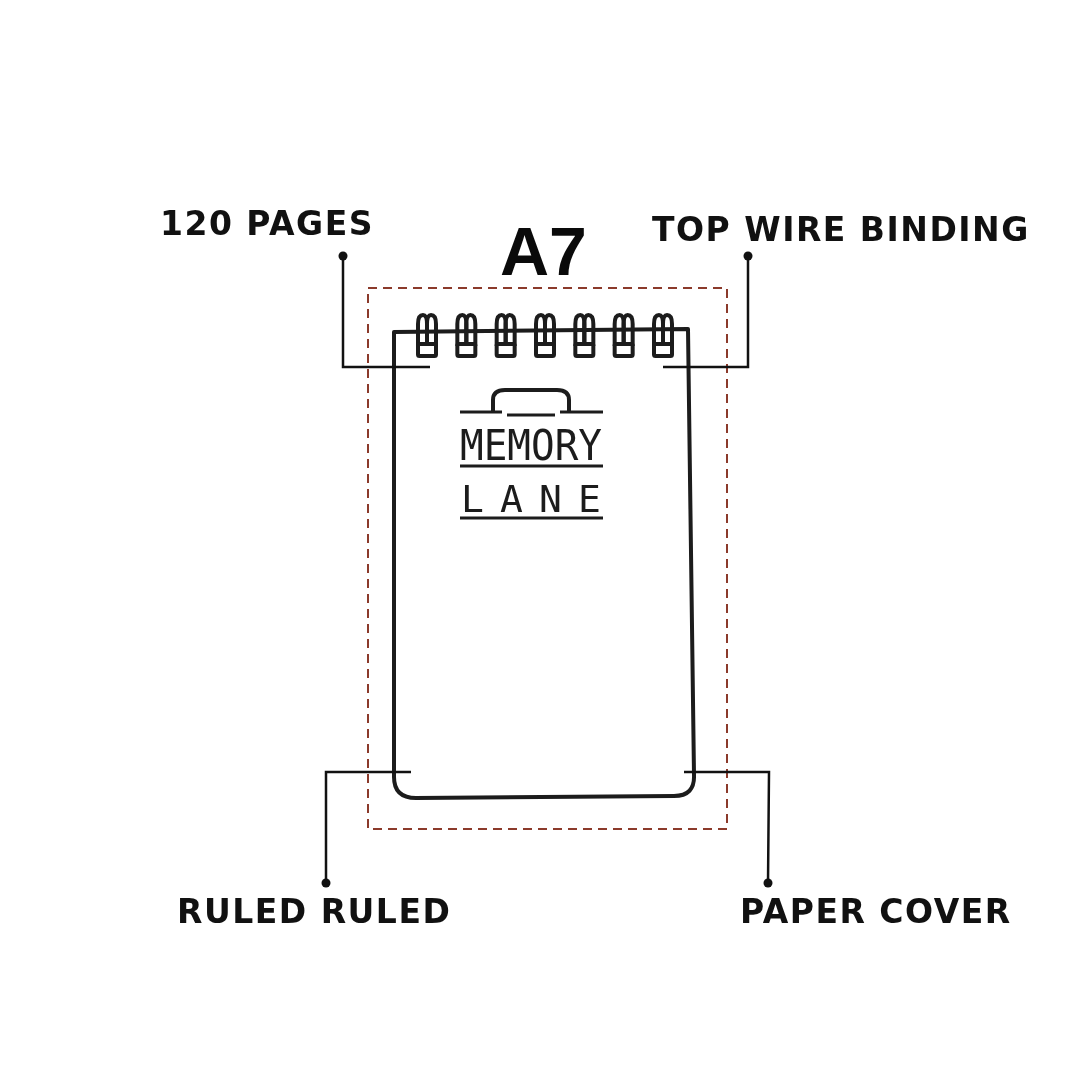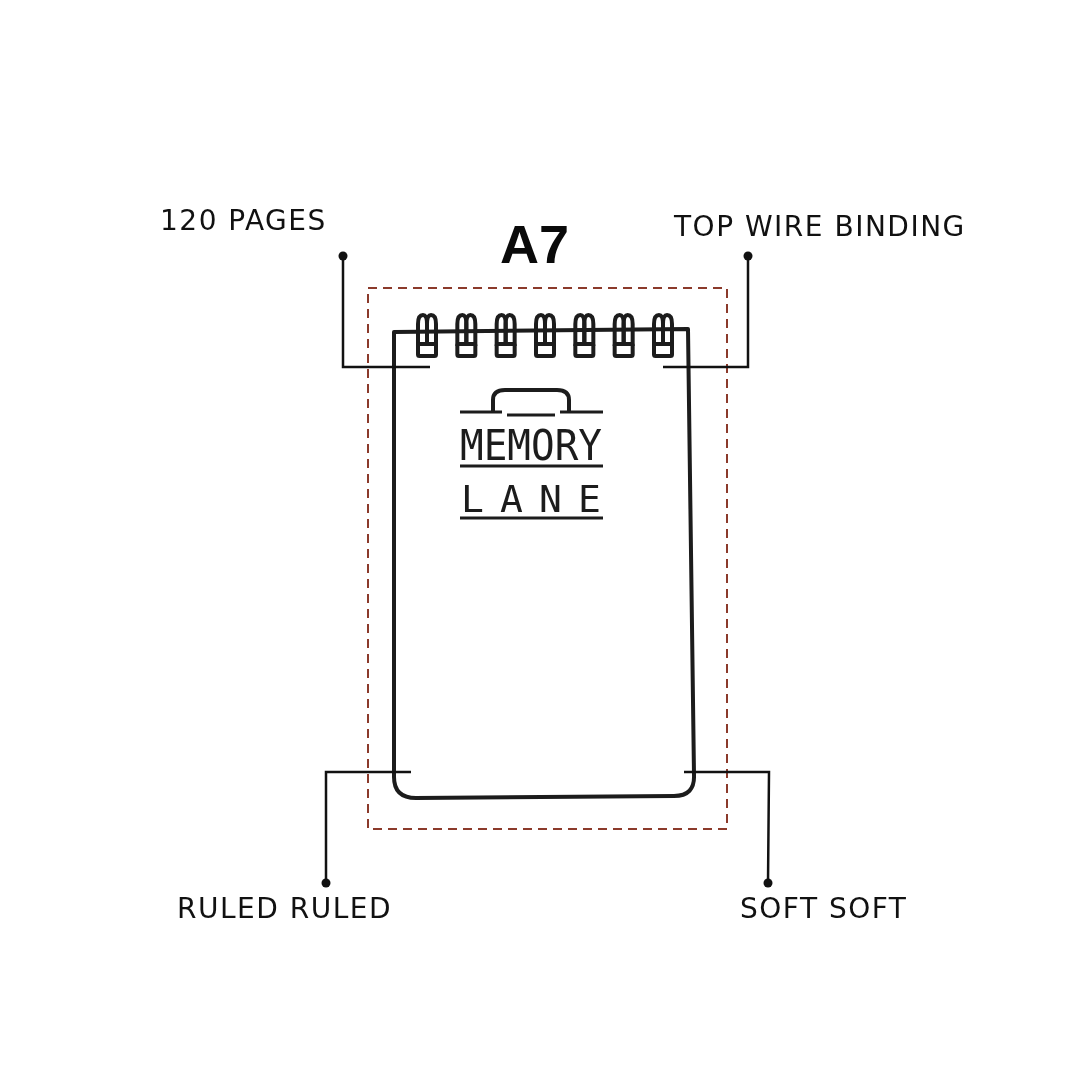--- a/index.html
+++ b/index.html
@@ -1,33 +1,33 @@
 <!DOCTYPE html>
 <html><head>
 <meta charset="utf-8">
 <style>
   html, body { margin: 0; padding: 0; background: #ffffff; }
   body { width: 1080px; height: 1080px; position: relative; overflow: hidden;
          font-family: "Liberation Sans", sans-serif; }
-  .label { position: absolute; color: #111; font-weight: 400; letter-spacing: 1.5px;
-           font-family: "DejaVu Sans", sans-serif; font-size: 28px; white-space: nowrap; line-height: 1; }
+  .label { position: absolute; color: #111; font-weight: 700; letter-spacing: 1.5px;
+           font-family: "DejaVu Sans", sans-serif; font-size: 33px; white-space: nowrap; line-height: 1; }
   .size-title { position: absolute; font-family: "Liberation Sans", sans-serif; font-weight: 700;
-                font-size: 54px; color: #0a0a0a; left: 500px; top: 217px; line-height: 1; }
+                font-size: 68px; color: #0a0a0a; left: 500px; top: 217px; line-height: 1; }
   svg.diagram { position: absolute; left: 0; top: 0; }
   .logo-text { font-family: "DejaVu Sans Mono", monospace; }
 </style>
 </head>
 <body>
 
 <div class="size-title">A7</div>
 
 <div class="label" style="left:160px; top:207px;">120 PAGES</div>
-<div class="label" style="left:674px; top:213px;">TOP WIRE BINDING</div>
+<div class="label" style="left:652px; top:213px;">TOP WIRE BINDING</div>
 <div class="label" style="left:177px; top:895px;">RULED RULED</div>
-<div class="label" style="left:740px; top:895px;">SOFT SOFT</div>
+<div class="label" style="left:740px; top:895px;">PAPER COVER</div>
 
 <svg class="diagram" width="1080" height="1080" viewBox="0 0 1080 1080">
 
   <rect x="368" y="288" width="359" height="541" fill="none" stroke="#8b3a2b" stroke-width="2" stroke-dasharray="9,6"></rect>
 
   <path d="M394,332 L688,329 L694,775 Q695,796 674,796 L416,798 Q394,798 394,777 Z" fill="#ffffff" stroke="#1c1c1c" stroke-width="4" stroke-linejoin="round"></path>
 
   <g id="coils" stroke="#1c1c1c" stroke-width="4" fill="none">
       <g>
         <path d="M418,346 L418,324 Q418,315 423,315 Q427,315 427,324 L427,346"></path>

